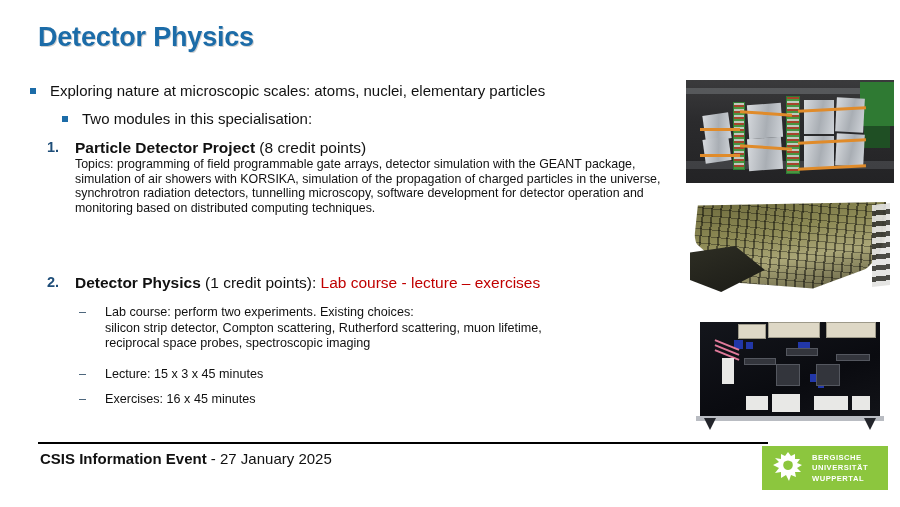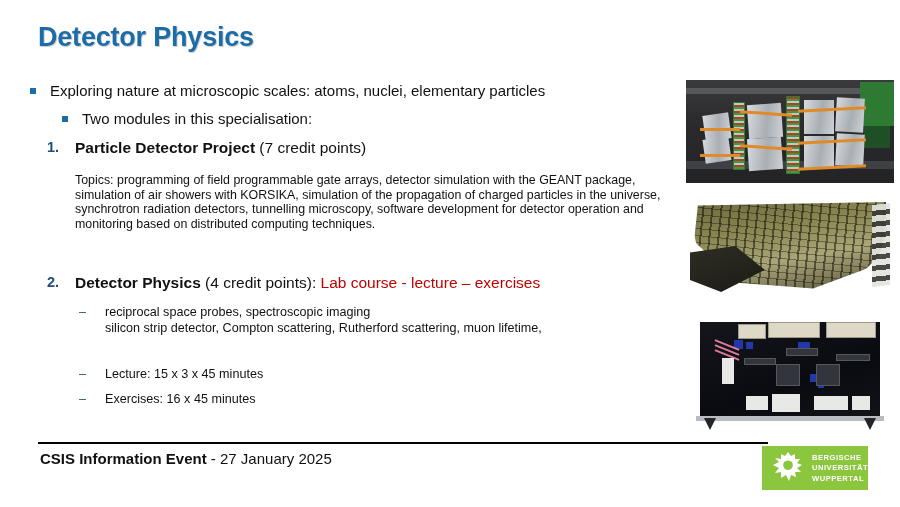--- a/index.html
+++ b/index.html
@@ -49,37 +49,37 @@
     position:absolute;left:-28px;top:0;
     font-size:14.5px;font-weight:bold;color:#1F4E79;
   }
   .num-head{font-size:15.5px;color:#111;white-space:nowrap;}
   .num-head b{font-weight:bold;}
   .red{color:#C00000;}
   .sub-red{
     font-size:12.3px;color:#C00000;margin-top:2px;white-space:nowrap;
   }
   .para{
-    font-size:12.4px;color:#111;line-height:14.6px;margin-top:16px;width:600px;
+    font-size:12.4px;color:#111;line-height:14.6px;margin-top:0;width:600px;
   }
 
   .dash-item{position:absolute;font-size:12.6px;color:#111;line-height:15.5px;}
   .dash-item .dh{
     position:absolute;left:-26px;top:0;color:#36536b;font-size:12.6px;
   }
 
   
   .rule{position:absolute;left:38px;top:442px;width:730px;height:2px;background:#000;}
   .f1{position:absolute;left:40px;top:450px;font-size:15px;color:#111;}
   .f1 b{font-weight:bold;}
   .f2{position:absolute;left:40px;top:469px;font-size:9.5px;color:#111;}
 
   
   .buw{
-    position:absolute;left:762px;top:446px;width:106px;height:44px;
+    position:absolute;left:762px;top:446px;width:126px;height:44px;
     background:#8CC63E;
   }
   .buw-lion{position:absolute;left:8px;top:5px;width:36px;height:34px;}
   .buw-txt{
     position:absolute;left:50px;top:7px;
     font-size:7.6px;font-weight:bold;color:#fff;line-height:10.4px;
     letter-spacing:.5px;
   }
 
   
@@ -151,36 +151,37 @@
     </div>
 
     <div class="l1" style="left:50px;top:110px;margin-left:32px;">
       <span class="sq"></span>
       <span>Two modules in this specialisation:</span>
     </div>
 
     <div class="num-item" style="left:75px;top:139px;width:615px;">
       <span class="num">1.</span>
       <div class="num-head">
-        <b>Particle Detector Project</b><span> (7 credit points)</span>
+        <b>Particle Detector Project</b><span> (8 credit points)</span>
       </div>
       <div class="para">Topics: programming of field programmable gate arrays, detector simulation with the GEANT package, simulation of air showers with KORSIKA, simulation of the propagation of charged particles in the universe, synchrotron radiation detectors, tunnelling microscopy, software development for detector operation and monitoring based on distributed computing techniques.</div>
     </div>
 
     <div class="num-item" style="left:75px;top:274px;width:615px;">
       <span class="num">2.</span>
       <div class="num-head">
-        <b>Detector Physics</b><span> (4 credit points): </span><span class="red">Lab course - lecture – exercises</span>
+        <b>Detector Physics</b><span> (1 credit points): </span><span class="red">Lab course - lecture – exercises</span>
       </div>
     </div>
 
     <div class="dash-item" style="left:105px;top:305px;width:560px;">
       <span class="dh">–</span>
+      <div>Lab course: perform two experiments. Existing choices:</div>
+      <div>silicon strip detector, Compton scattering, Rutherford scattering, muon lifetime,</div>
       <div>reciprocal space probes, spectroscopic imaging</div>
-      <div>silicon strip detector, Compton scattering, Rutherford scattering, muon lifetime,</div>
     </div>
 
     <div class="dash-item" style="left:105px;top:367px;width:400px;">
       <span class="dh">–</span>
       <div>Lecture: 15 x 3 x 45 minutes</div>
     </div>
 
     <div class="dash-item" style="left:105px;top:392px;width:400px;">
       <span class="dh">–</span>
       <div>Exercises: 16 x 45 minutes</div>

